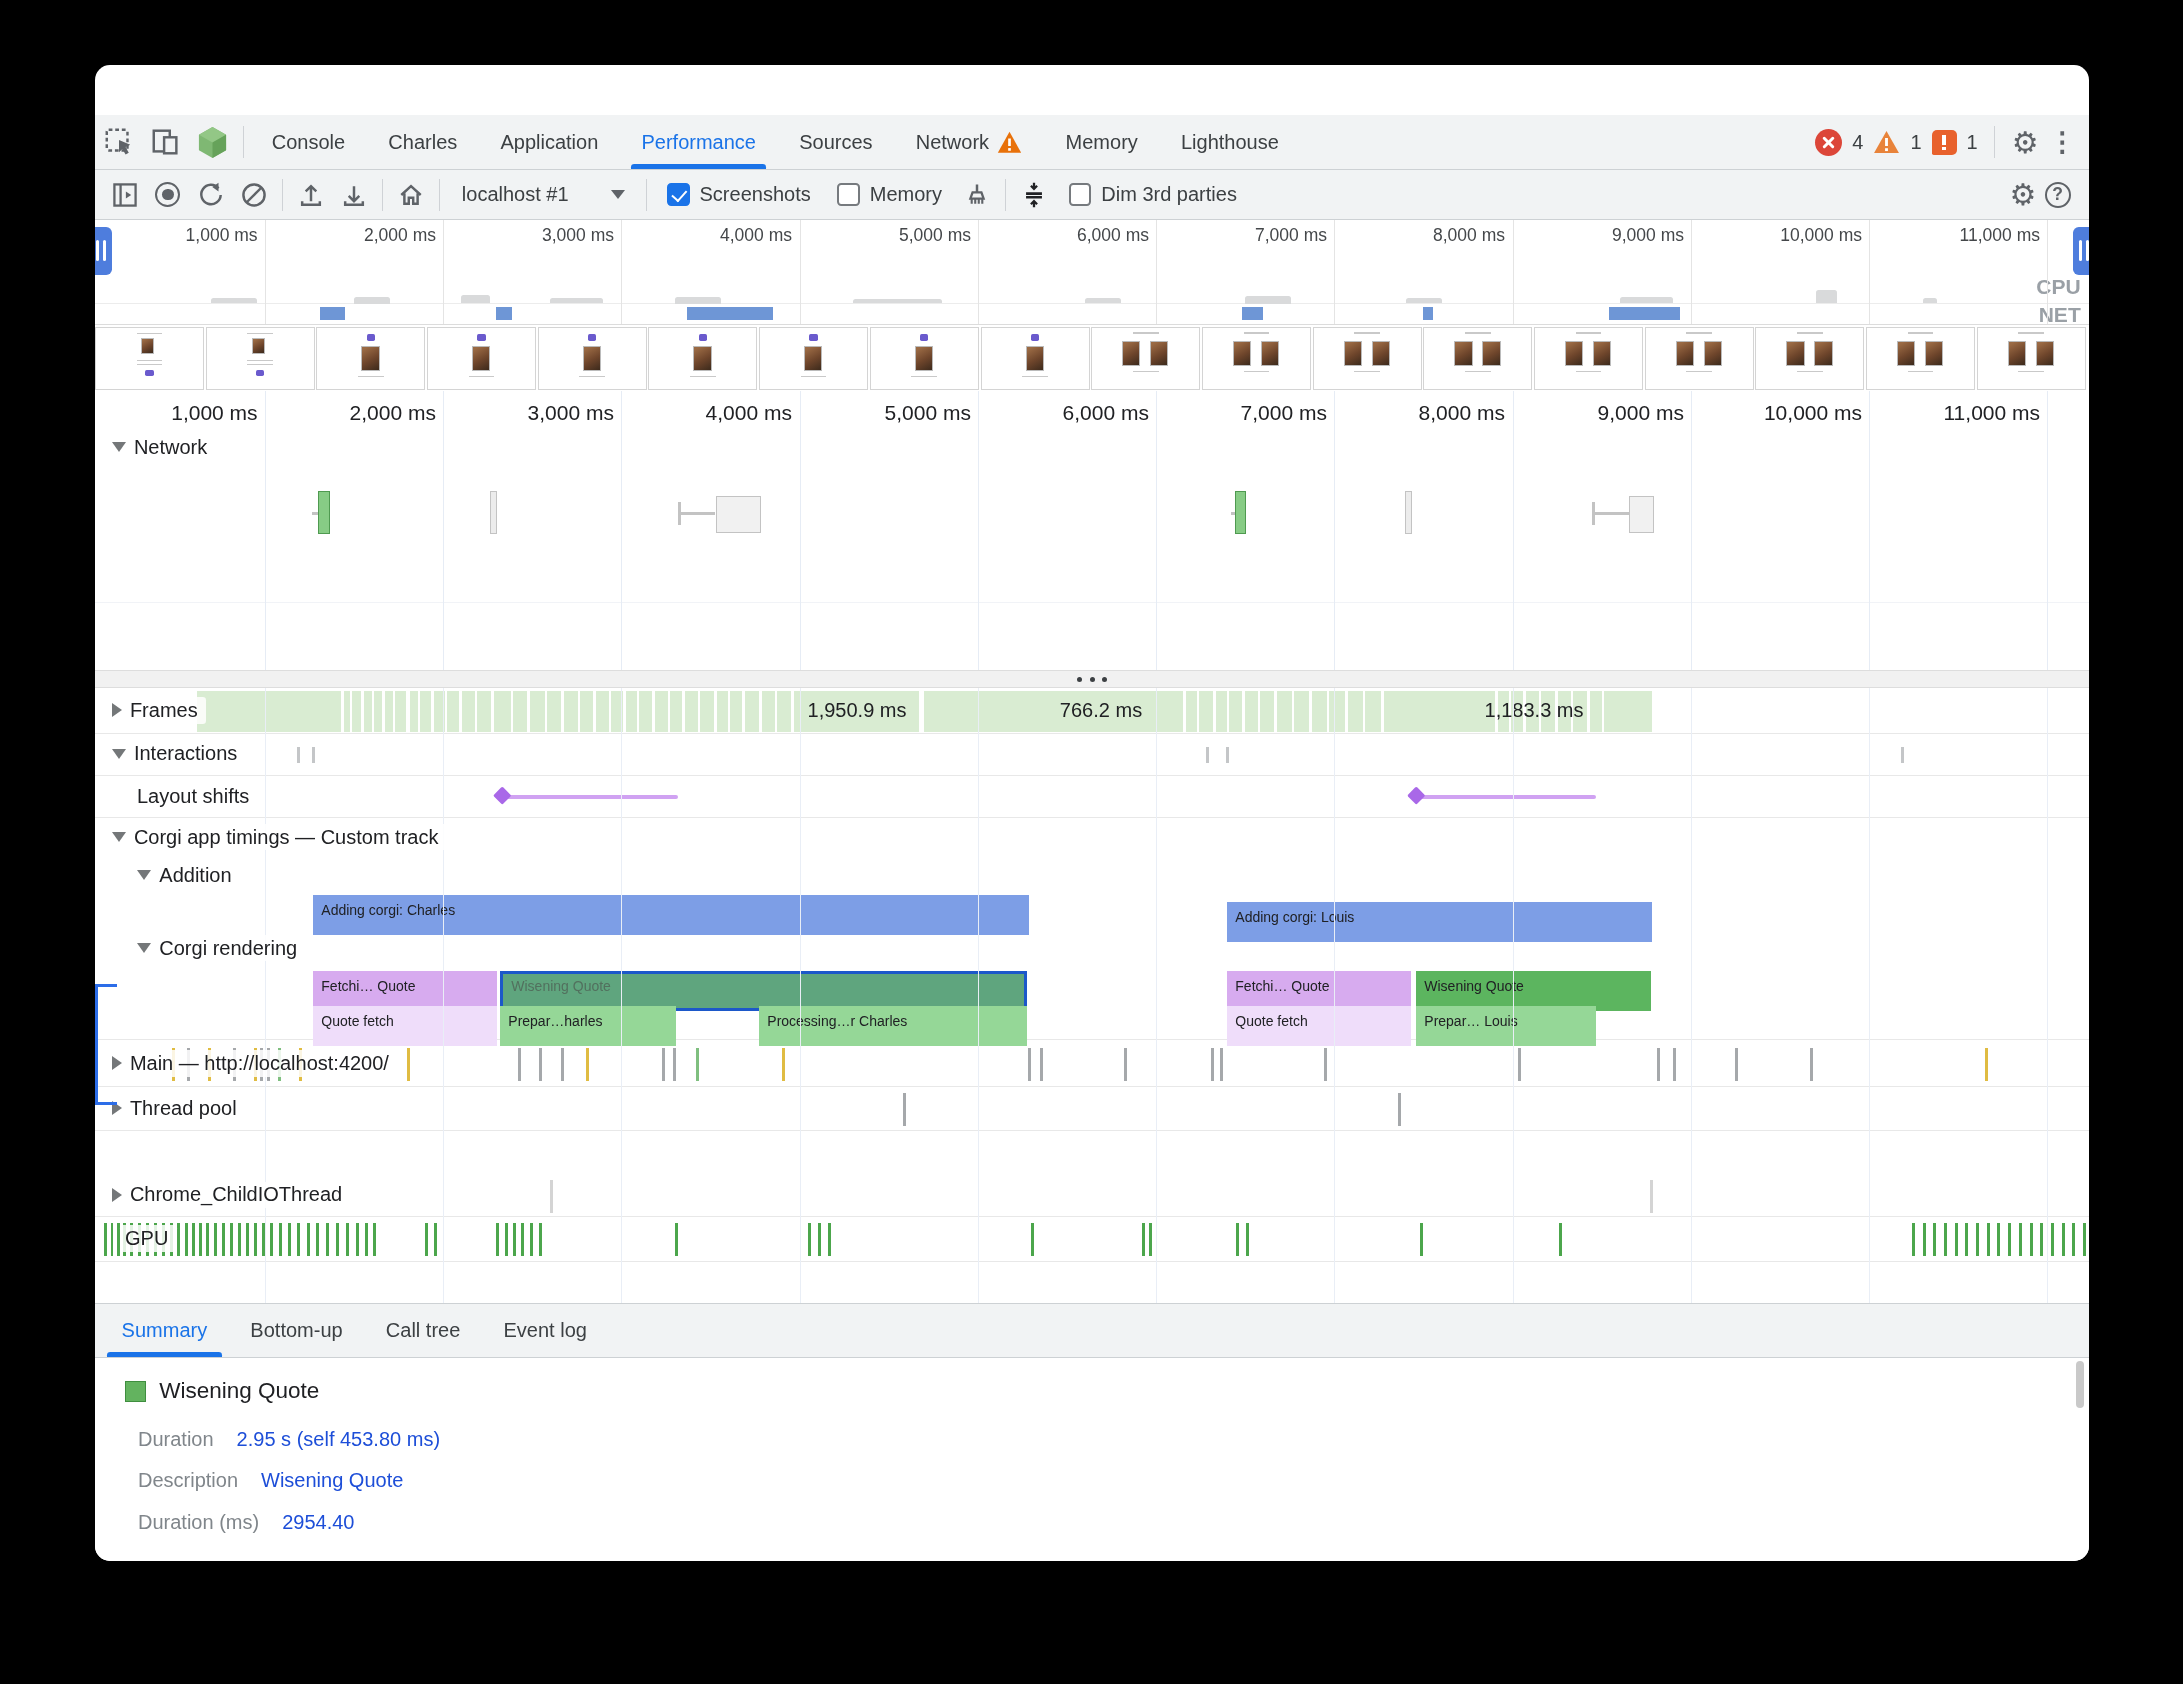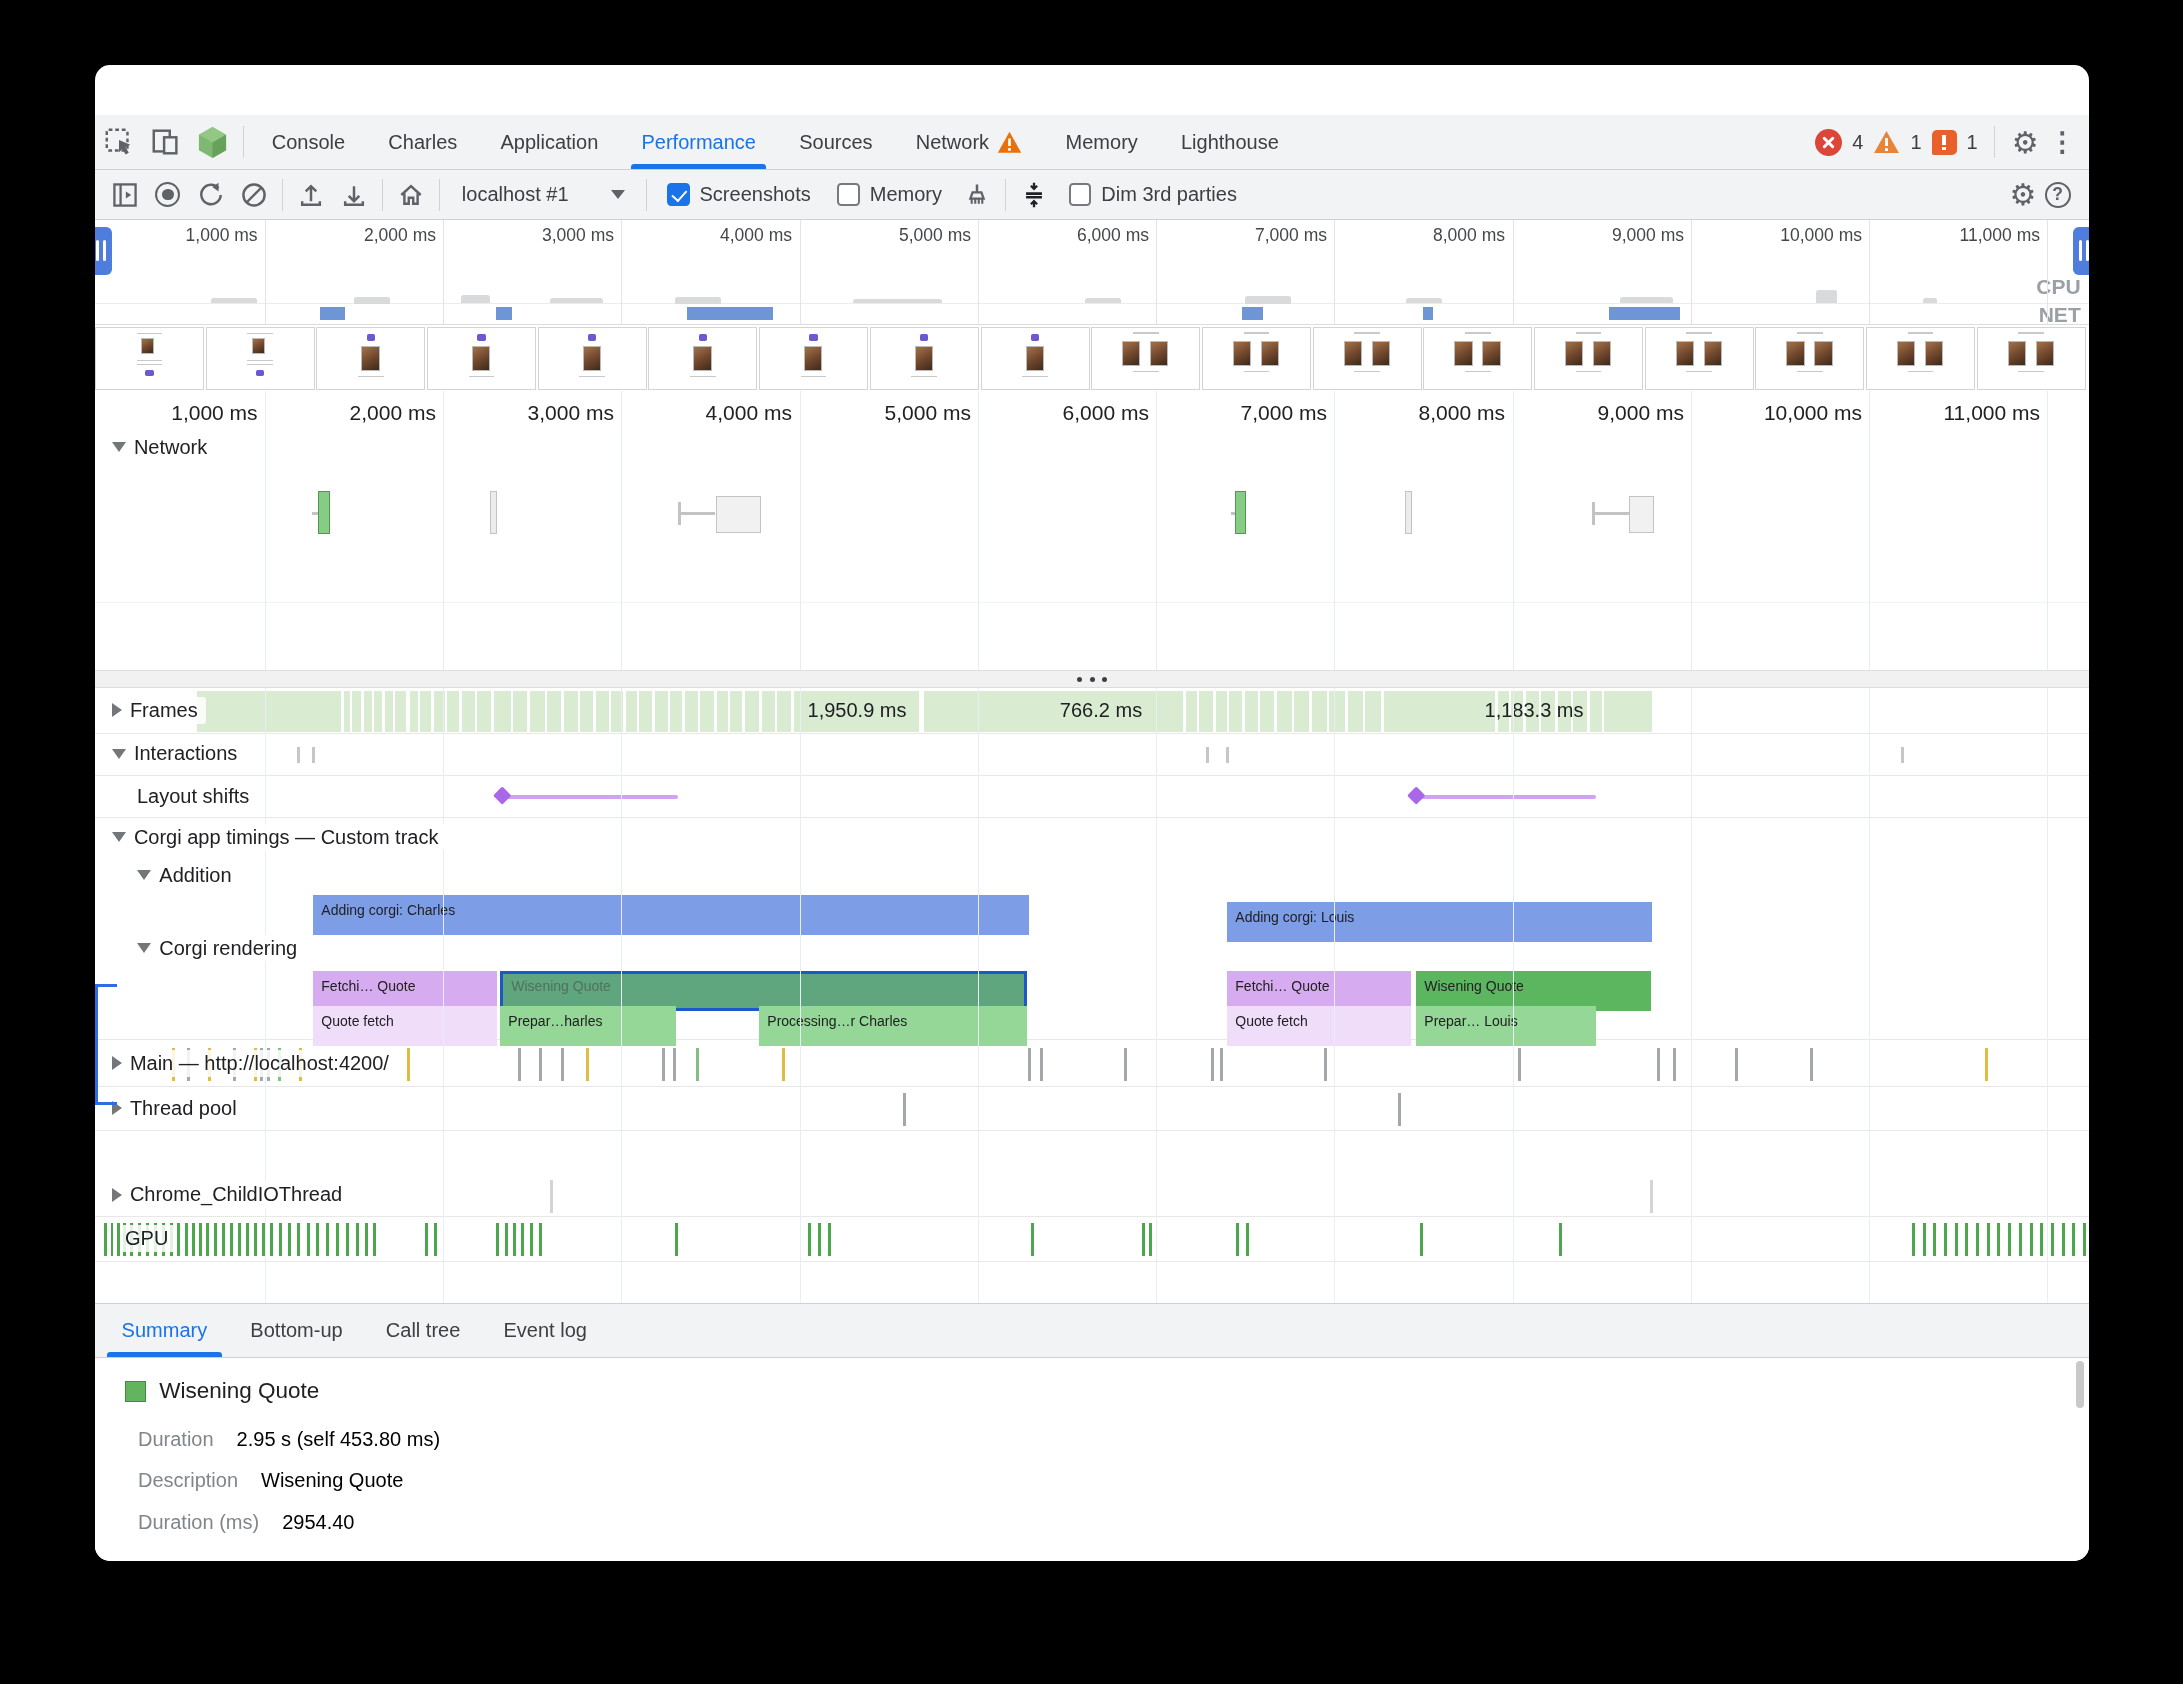--- a/index.html
+++ b/index.html
@@ -124,21 +124,21 @@
     border-top:0.8px solid #cdd1d4;border-bottom:0.8px solid #cdd1d4;display:flex;align-items:center;padding-left:5px;}
   .btab{position:relative;height:100%;display:flex;align-items:center;padding:0 21.6px;font-size:20px;color:#3c4043;}
   .btab.active{color:#1a73e8;}
   .btab.active::after{content:"";position:absolute;left:6.7px;right:6.7px;bottom:0;height:5px;background:#1a73e8;border-radius:3.3px 3.3px 0 0;}
   #summary{position:absolute;left:0;top:1293px;width:100%;height:203px;background:#fff;}
   #sum-title{position:absolute;left:30px;top:20px;display:flex;align-items:center;gap:13.3px;
     font-size:22.5px;color:#202124;}
   #sum-swatch{width:21px;height:21px;background:#63b35f;border:0.8px solid #3f8e3f;}
   .sum-row{position:absolute;left:30px;display:flex;gap:23px;font-size:20px;}
   .sum-label{color:#80868b;margin-left:13px;}
-  .sum-value{color:#000000;}
+  .sum-value{color:#1d4ed8;}
   #sum-scroll{position:absolute;right:5px;top:3.3px;width:8.3px;height:47px;background:#c9c9c9;border-radius:4.2px;}
   svg{display:block;}
 </style>
 </head>
 <body>
 
 <div id="window">
 
 
   <div id="tabbar">

